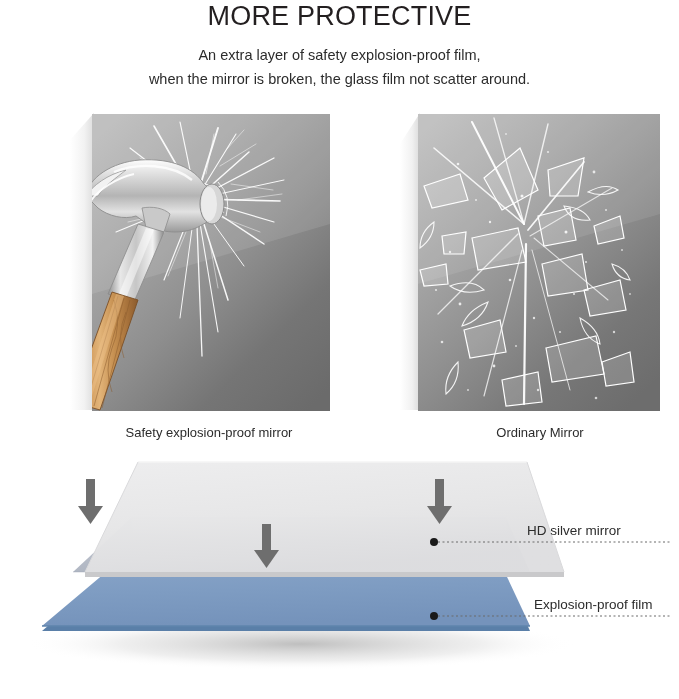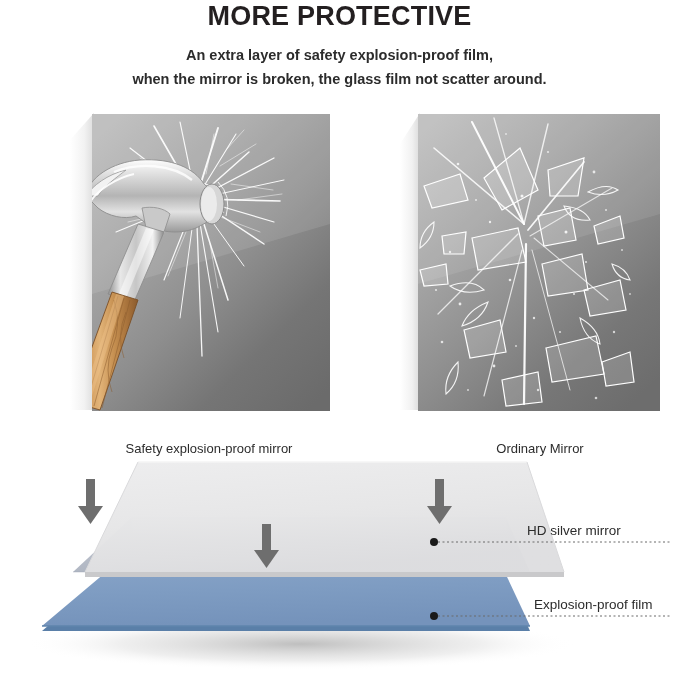--- a/index.html
+++ b/index.html
@@ -22,31 +22,31 @@
     position: absolute;
     left: 0;
     top: 0;
     width: 679px;
     text-align: center;
   }
   #title {
     margin: 0;
     padding-top: 1px;
     font-size: 27px;
-    font-weight: bold;
+    font-weight: normal;
     letter-spacing: 0.2px;
     line-height: 30px;
     color: #231f20;
     font-family: "Liberation Sans", sans-serif;
   }
   .subtitle-line {
     font-size: 14.5px;
     line-height: 24px;
     color: #2c2c2c;
-    font-weight: bold;
+    font-weight: normal;
   }
   #subtitle {
     margin: 0;
     padding-top: 12px;
   }
 
   
   .panel {
     position: absolute;
   }
@@ -63,21 +63,20 @@
   #panel-right { left: 398px; top: 104px; width: 262px; height: 313px; }
 
   .caption {
     position: absolute;
     top: 424px;
     font-size: 13px;
     line-height: 18px;
     color: #2c2c2c;
     text-align: center;
     width: 300px;
-    margin-top: 16px;
   }
   #caption-left  { left: 59px; }
   #caption-right { left: 390px; }
 
   
   #layer-diagram {
     position: absolute;
     left: 0;
     top: 436px;
     width: 631px;

